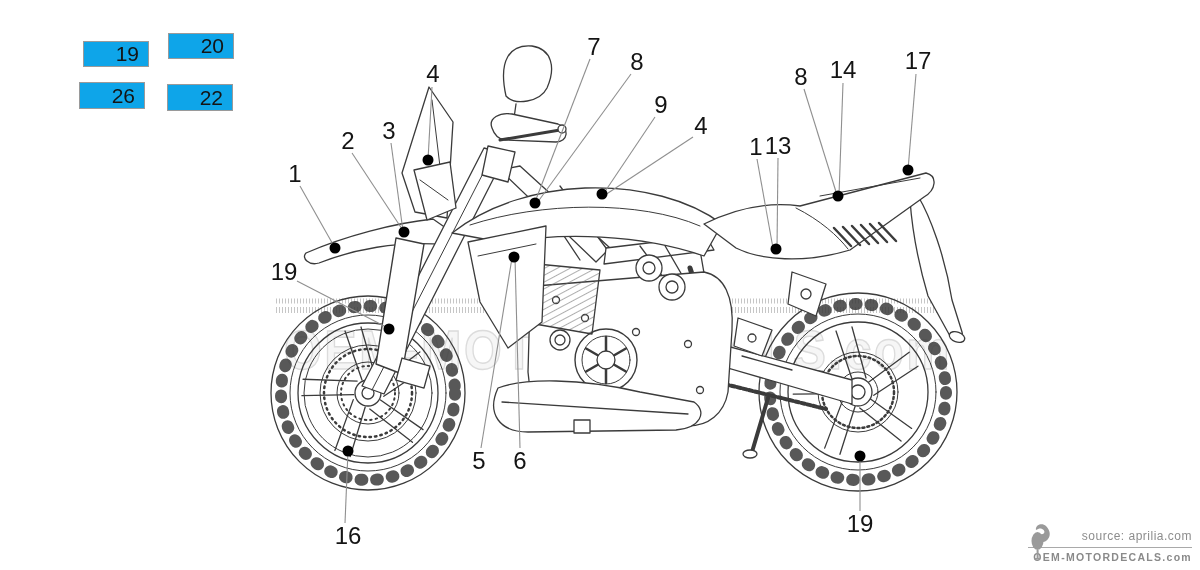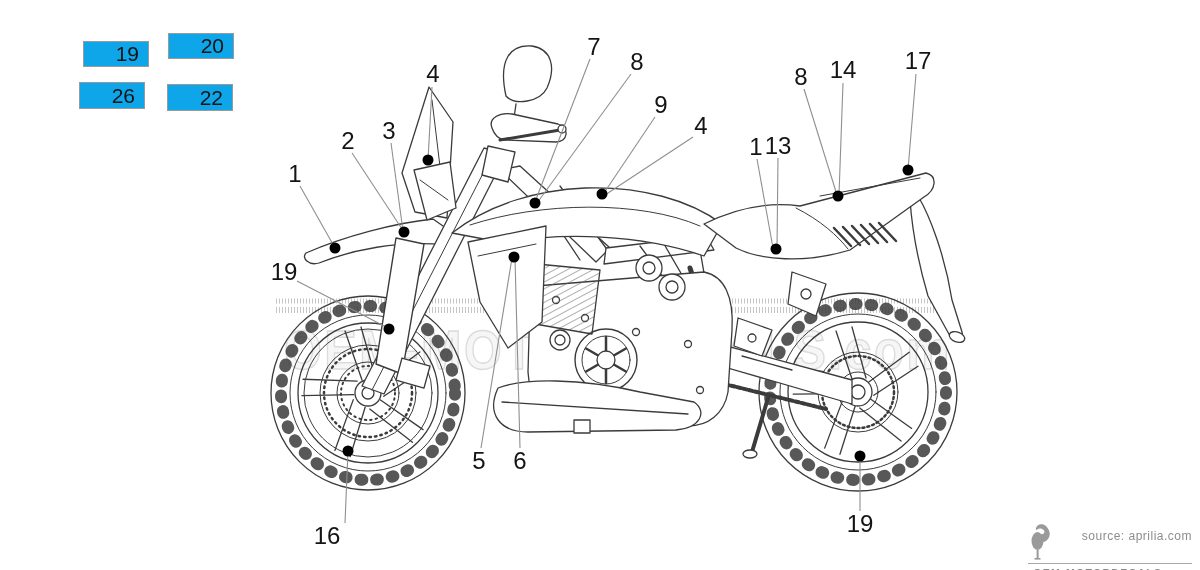--- a/index.html
+++ b/index.html
@@ -6,21 +6,21 @@
   .canvas{position:relative;width:1200px;height:570px;background:#ffffff;overflow:hidden;
           font-family:"Liberation Sans",sans-serif;}
   .art{position:absolute;left:0;top:0;}
   .callout{position:absolute;transform:translate(-50%,-50%);font-size:24px;color:#141414;
            line-height:1;white-space:nowrap;}
   .legend-box{position:absolute;width:66px;height:26px;background:#0ea5e9;border:1px solid #9a9a9a;
               display:flex;align-items:center;justify-content:flex-end;padding-right:9px;
               box-sizing:border-box;font-size:21px;color:#141414;}
   .footer{position:absolute;left:1028px;top:527px;width:164px;}
   .footer-top{display:flex;align-items:flex-end;justify-content:flex-end;
-              border-bottom:1px solid #a9a9a9;padding-bottom:20px;min-height:16px;}
+              border-bottom:1px solid #a9a9a9;padding-bottom:4px;min-height:16px;}
   .source-line{font-size:12px;color:#8d8d8d;letter-spacing:.5px;}
   .site-line{text-align:right;font-size:10.5px;font-weight:bold;color:#8a8a8a;
              letter-spacing:1.3px;padding-top:3px;}
   .footer-logo{position:absolute;left:2px;top:-4px;width:22px;height:40px;}
 </style>
 </head>
 <body>
 
 <div class="canvas">
 
@@ -241,21 +241,21 @@
 <span class="callout" style="left:520px;top:461px">6</span>
 <span class="callout" style="left:594px;top:47px">7</span>
 <span class="callout" style="left:637px;top:62px">8</span>
 <span class="callout" style="left:661px;top:105px">9</span>
 <span class="callout" style="left:701px;top:126px">4</span>
 <span class="callout" style="left:756px;top:147px">1</span>
 <span class="callout" style="left:778px;top:146px">13</span>
 <span class="callout" style="left:801px;top:77px">8</span>
 <span class="callout" style="left:843px;top:70px">14</span>
 <span class="callout" style="left:918px;top:61px">17</span>
-<span class="callout" style="left:327px;top:536px">16</span>
+<span class="callout" style="left:348px;top:536px">16</span>
 <span class="callout" style="left:860px;top:524px">19</span>
 <span class="callout" style="left:284px;top:272px">19</span>
 
 <div class="legend-box" style="left:83px;top:41px">
   <span>19</span>
 </div>
 <div class="legend-box" style="left:168px;top:33px">
   <span>20</span>
 </div>
 <div class="legend-box" style="left:79px;top:82px;height:27px">

